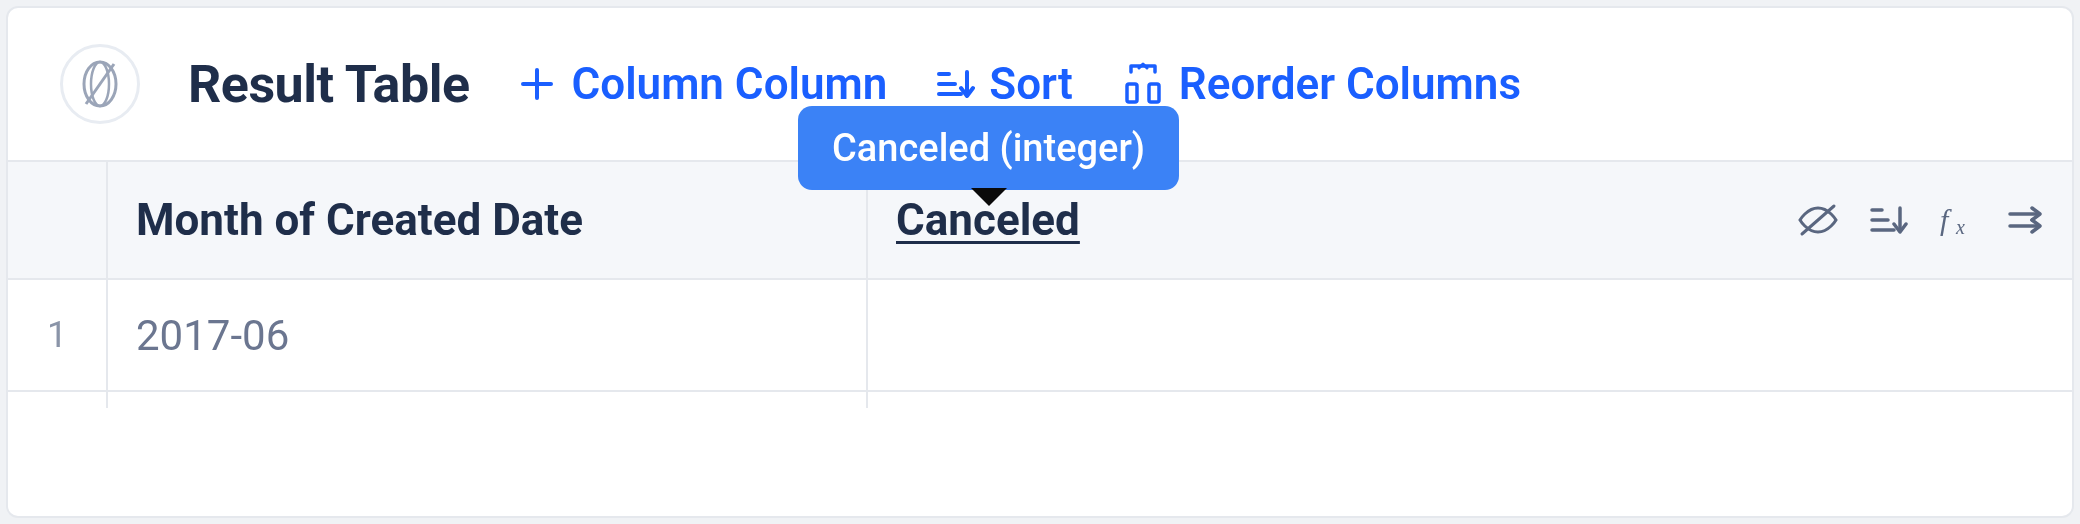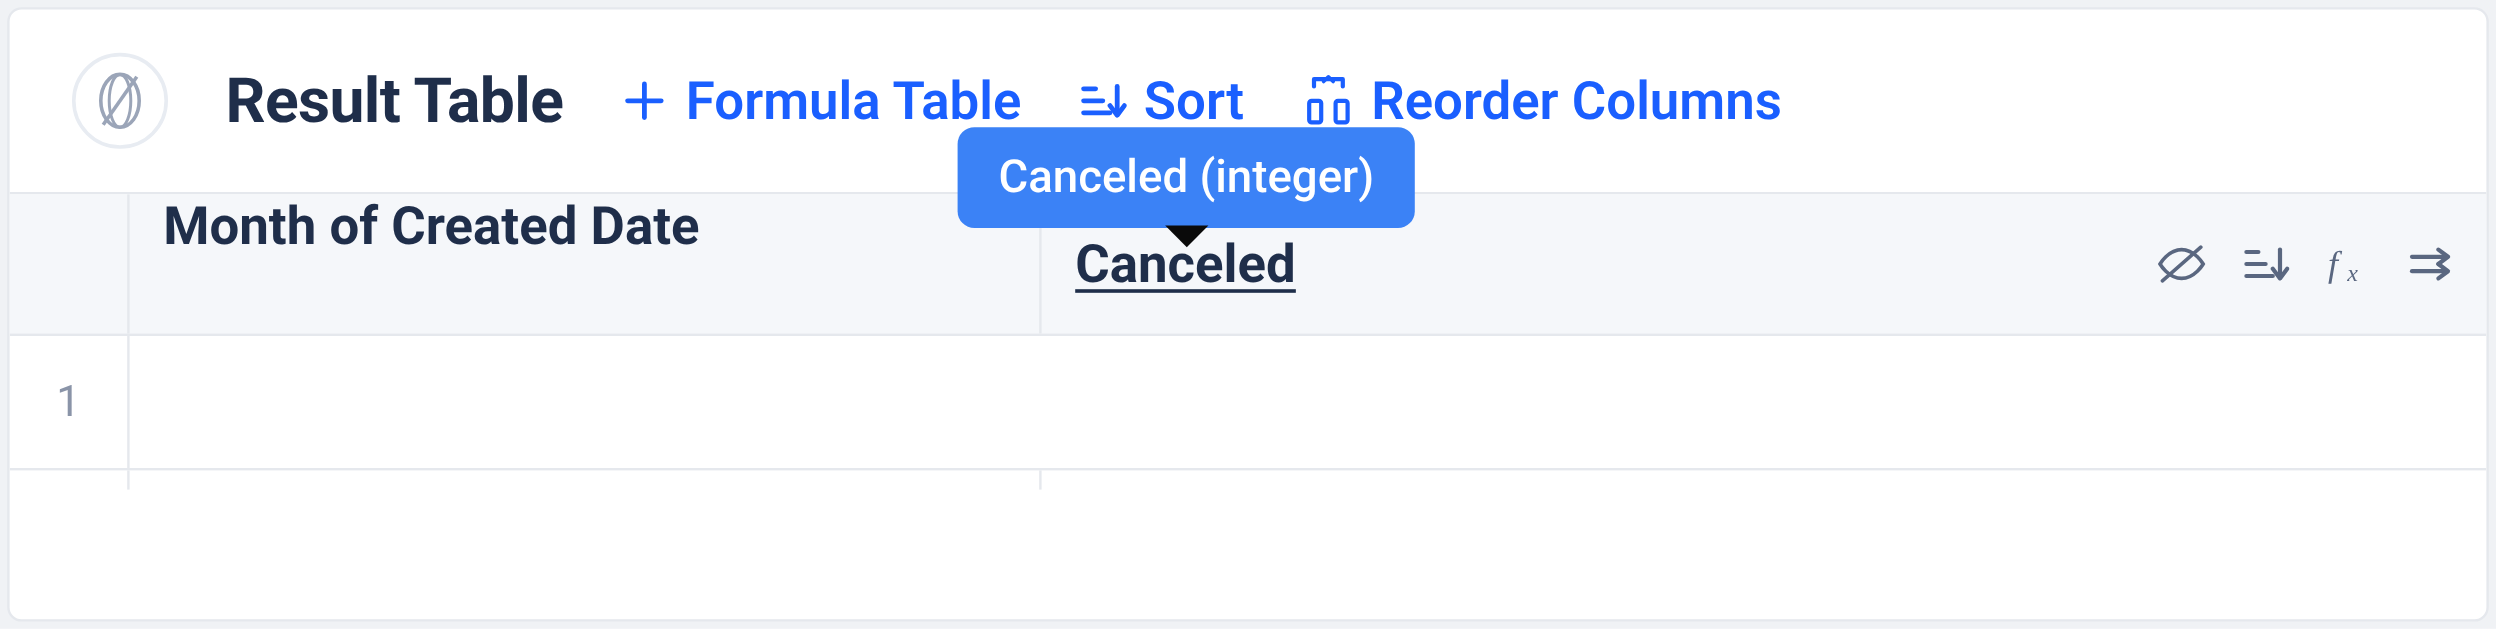--- a/index.html
+++ b/index.html
@@ -97,21 +97,21 @@
       font-size: 36px;
       color: #8a94a8;
     }
     
     .col-1 {
       width: 760px;
       flex-shrink: 0;
       border-right: 2px solid #e5e8ed;
       height: 100%;
       display: flex;
-      align-items: flex-start;
+      align-items: center;
       padding: 0 28px;
     }
     
     .col-2 {
       flex: 1;
       height: 100%;
       display: flex;
       align-items: center;
       padding: 0 28px;
       position: relative;
@@ -213,21 +213,21 @@
 
     <div class="title">Result Table</div>
 
     <div class="toolbar-btn">
       <span class="icon">
         <svg width="40" height="40" viewBox="0 0 40 40">
           <line x1="20" y1="6" x2="20" y2="34" stroke="#1a5fff" stroke-width="4" stroke-linecap="round"></line>
           <line x1="6" y1="20" x2="34" y2="20" stroke="#1a5fff" stroke-width="4" stroke-linecap="round"></line>
         </svg>
       </span>
-      <span>Formula Table</span>
+      <span>Column Column</span>
     </div>
 
     <div class="toolbar-btn">
       <span class="icon">
         <svg width="40" height="40" viewBox="0 0 40 40">
           <line x1="4" y1="10" x2="14" y2="10" stroke="#1a5fff" stroke-width="4" stroke-linecap="round"></line>
           <line x1="4" y1="20" x2="20" y2="20" stroke="#1a5fff" stroke-width="4" stroke-linecap="round"></line>
           <line x1="4" y1="30" x2="26" y2="30" stroke="#1a5fff" stroke-width="4" stroke-linecap="round"></line>
           <line x1="32" y1="8" x2="32" y2="30" stroke="#1a5fff" stroke-width="4" stroke-linecap="round"></line>
           <path d="M 26 24 L 32 32 L 38 24" stroke="#1a5fff" stroke-width="4" fill="none" stroke-linecap="round" stroke-linejoin="round"></path>
@@ -288,20 +288,23 @@
             </svg>
           </span>
         </div>
       </div>
     </div>
 
     <div class="table-row">
       <div class="row-num-col">
         <span>1</span>
       </div>
+      <div class="col-1">
+        <span class="cell-text">2017-06</span>
+      </div>
       <div class="col-2">
         <span class="cell-text"></span>
       </div>
     </div>
 
     <div class="partial-row">
       <div class="row-num-col" style="height:16px"></div>
       <div class="col-1" style="height:16px"></div>
       <div class="col-2" style="height:16px"></div>
     </div>

